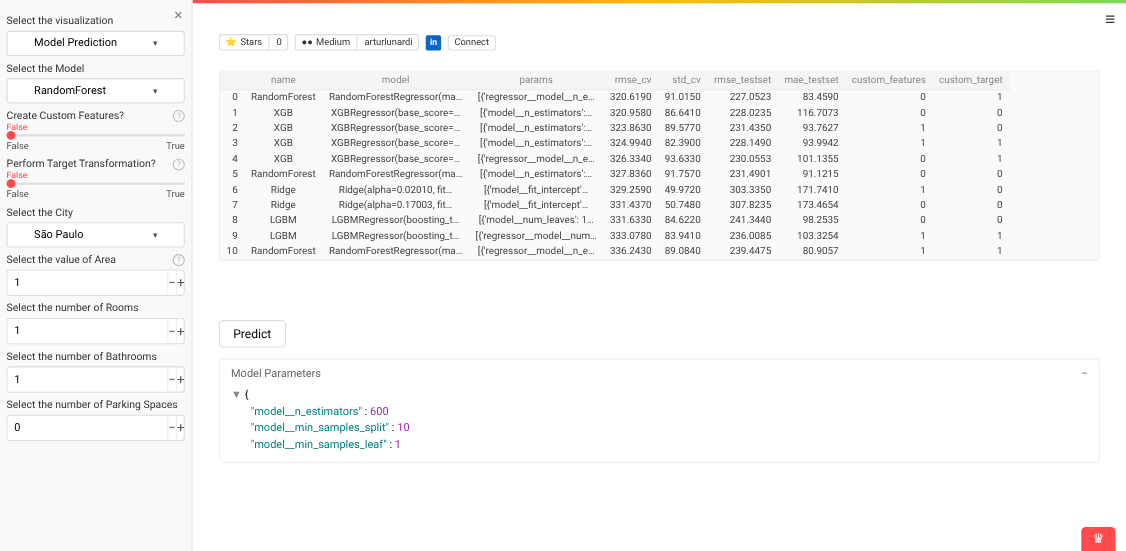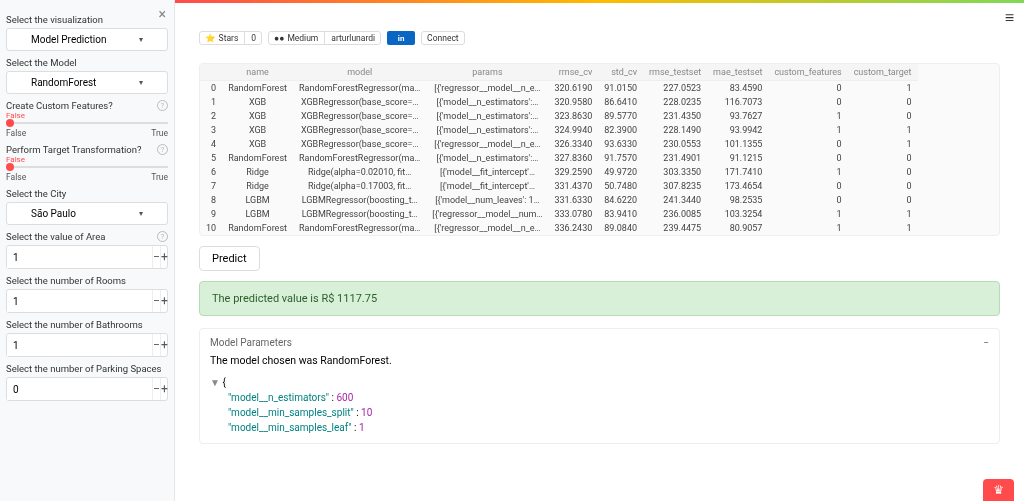--- a/index.html
+++ b/index.html
@@ -19,28 +19,28 @@
 .stepper input { flex: 1; border: none; padding: 5px 6px; font-size: 10px; outline: none; }
 .stepper button { width: 20px; background: none; border: none; border-left: 1px solid #eee; font-size: 12px; color: #555; cursor: pointer; padding: 4px 0; }
 .main { flex: 1; position: relative; overflow-y: auto; }
 .topbar { height: 3px; background: linear-gradient(90deg, #ff4b4b, #ffbb00 50%, #7fd957); }
 .hamburger { position: absolute; top: 8px; right: 10px; font-size: 16px; color: #333; cursor: pointer; }
 .content { padding: 28px 24px 10px; }
 h1 { font-size: 22px; font-weight: 700; margin-bottom: 10px; }
 .badges { display: flex; gap: 6px; align-items: center; margin-bottom: 18px; }
 .badge { display: inline-flex; align-items: center; gap: 3px; border: 1px solid #ddd; border-radius: 3px; padding: 1px 5px; font-size: 8.5px; color: #333; background: #fff; }
 .badge .sep { border-left: 1px solid #ddd; margin: -1px 3px; height: 12px; }
-.li-box { width: 28px; height: 14px; background: #0a66c2; color: #fff; font-size: 8px; font-weight: bold; border-radius: 2px; display: flex; align-items: center; justify-content: center; }
+.li-box { width: 14px; height: 14px; background: #0a66c2; color: #fff; font-size: 8px; font-weight: bold; border-radius: 2px; display: flex; align-items: center; justify-content: center; }
 h3 { font-size: 14px; font-weight: 600; margin-bottom: 6px; }
 .tbl-wrap { background: #fafafa; border: 1px solid #eee; border-radius: 4px; overflow-x: auto; margin-bottom: 10px; }
 table { border-collapse: collapse; font-family: "Courier New", monospace; font-size: 9px; color: #444; }
 th { font-weight: normal; text-align: right; padding: 3px 6px; background: #f5f5f5; color: #888; border-bottom: 1px solid #eee; white-space: nowrap; }
 td { text-align: right; padding: 2px 6px; white-space: nowrap; }
 td.l, th.l { text-align: center; }
-.predict-btn { border: 1px solid #ddd; background: #fff; border-radius: 4px; padding: 5px 12px; font-size: 11px; cursor: pointer; margin-bottom: 10px; }
+.predict-btn { border: 1px solid #ddd; background: #fff; border-radius: 4px; padding: 5px 12px; font-size: 11px; cursor: pointer; margin-bottom: 10px; margin-top: 44px; }
 .alert { background: #d8efd8; border: 1px solid #b5dcb5; border-radius: 4px; padding: 10px 12px; font-size: 11px; color: #2c5e2c; margin-bottom: 12px; }
 .panel { border: 1px solid #eee; border-radius: 4px; padding: 8px 10px; font-size: 11px; }
 .panel-head { display: flex; justify-content: space-between; align-items: center; color: #666; font-size: 10px; margin-bottom: 6px; gap: 23px; }
 .panel p { margin-bottom: 8px; font-size: 10.5px; }
 .json-view { font-family: "Courier New", monospace; font-size: 10px; line-height: 1.5; }
 .jk { color: #008080; } .jn { color: #a626a4; } .jt { color: #888; }
 .crown { position: absolute; bottom: 0; right: 10px; background: #ff4b4b; color: #fff; padding: 4px 10px; border-radius: 4px 4px 0 0; font-size: 12px; }
 </style>
 </head>
 <body>
@@ -299,28 +299,26 @@
               <td>80.9057</td>
               <td>1</td>
               <td>1</td>
             </tr>
           </tbody>
       </table>
     </div>
 
     <button class="predict-btn">Predict</button>
 
-    <div class="alert">The predicted value is R$ 1117.75</div>
 
     <div class="panel">
       <div class="panel-head">
           <span>Model Parameters</span>
           <span>−</span>
         </div>
-      <p>The model chosen was RandomForest.</p>
       <div class="json-view">
         <div><span class="jt">▼</span> {</div>
         <div id="jlines" style="padding-left:18px;">
             <div><span class="jk">"model__n_estimators"</span> : <span class="jn">600</span></div>
             <div><span class="jk">"model__min_samples_split"</span> : <span class="jn">10</span></div>
             <div><span class="jk">"model__min_samples_leaf"</span> : <span class="jn">1</span></div>
           </div>
       </div>
     </div>
   </div>

